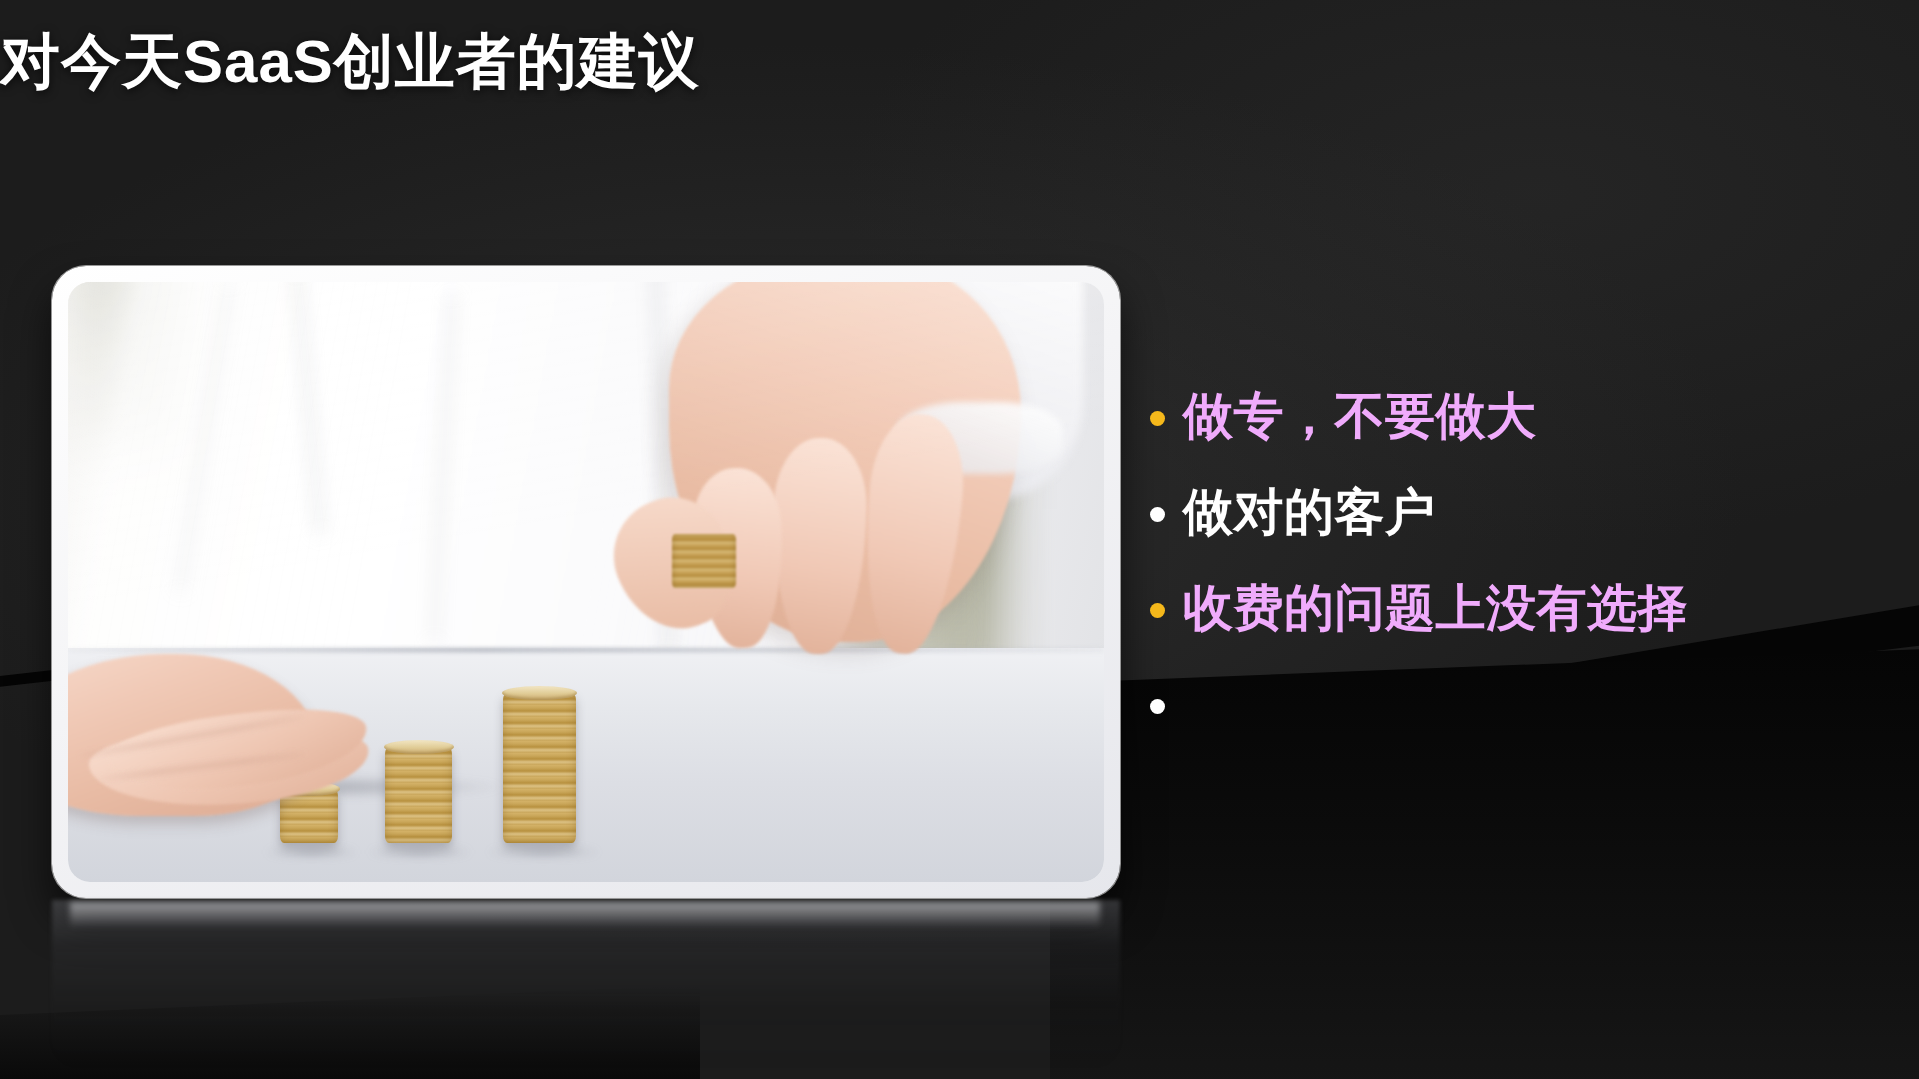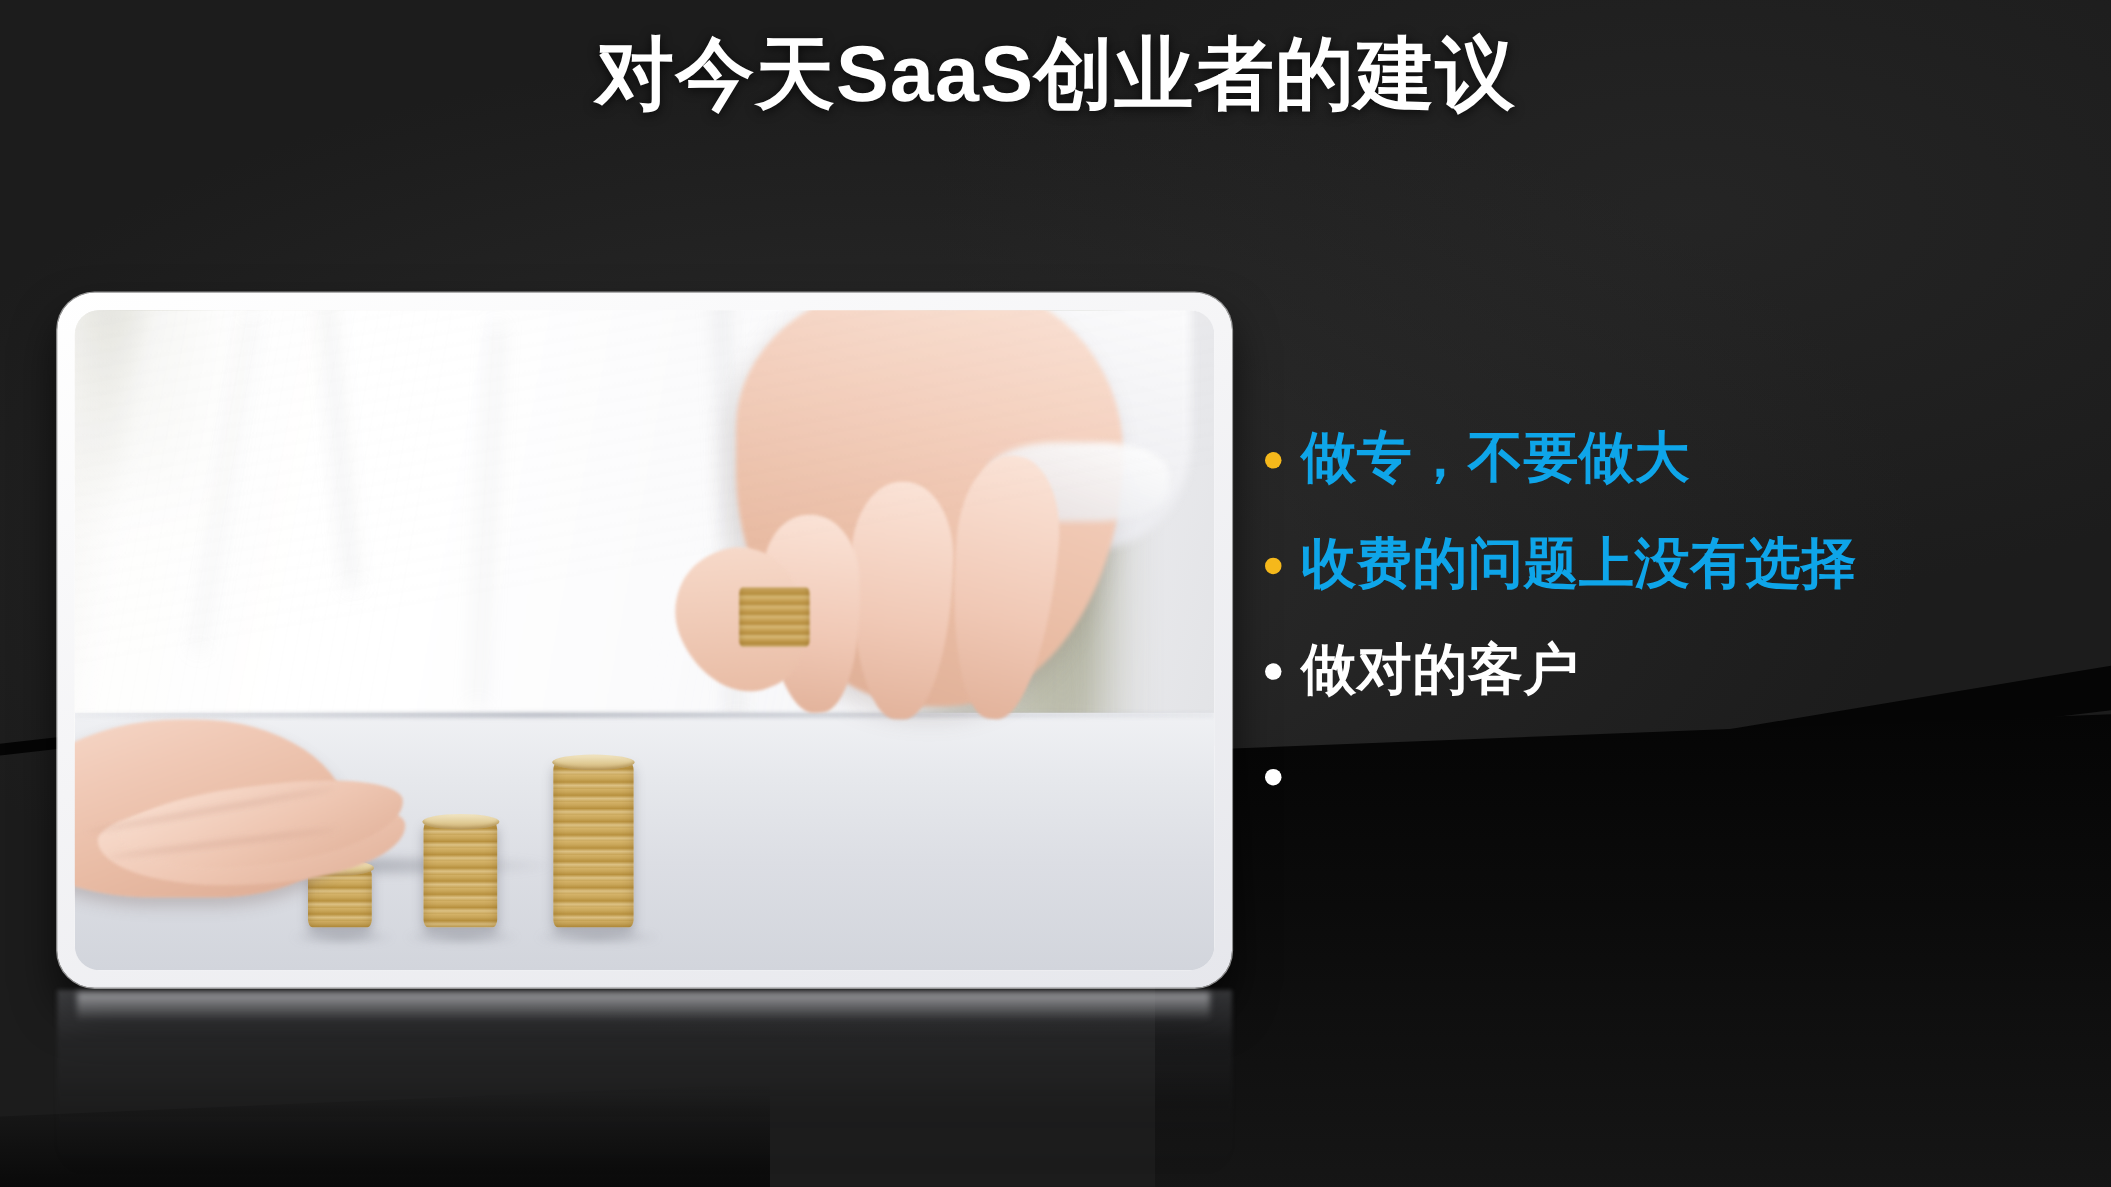--- a/index.html
+++ b/index.html
@@ -62,23 +62,22 @@
     background: linear-gradient(180deg, rgba(5,5,5,0.0), rgba(5,5,5,0.85));
     clip-path: polygon(0% 30%, 100% 0%, 100% 100%, 0% 100%);
   }
 
   
   .title {
     position: absolute;
     left: 0;
     right: 0;
     top: 28px;
-    text-align: center;
     color: #ffffff;
-    font-size: 72px;
+    font-size: 60px;
     font-weight: 700;
     letter-spacing: 1px;
     line-height: 1.12;
     white-space: nowrap;
     text-shadow: 0 2px 10px rgba(0,0,0,0.7);
   }
 
   
   .photo-wrap {
     position: absolute;
@@ -381,21 +380,21 @@
     border-radius: 50%;
     margin-right: 18px;
     margin-top: 4px;
   }
   .bullet-text {
     font-size: 50px;
     font-weight: 700;
     letter-spacing: 0.5px;
     line-height: 1;
   }
-  .b-gold  { color: #0ea5e9; }
+  .b-gold  { color: #f0abfc; }
   .b-white { color: #ffffff; }
   .d-gold  { background: #f5b81b; }
   .d-white { background: #ffffff; }
 </style>
 </head>
 <body>
 
 <div id="slide">
 
   <div class="bg-vignette"></div>
@@ -463,28 +462,28 @@
   <div class="reflection-sheen"></div>
 
   <div class="bullets">
 
     <div class="bullet-row">
       <span class="bullet-dot d-gold"></span>
       <span class="bullet-text b-gold">做专，不要做大</span>
     </div>
 
     <div class="bullet-row">
+      <span class="bullet-dot d-white"></span>
+      <span class="bullet-text b-white">做对的客户</span>
+    </div>
+
+    <div class="bullet-row">
       <span class="bullet-dot d-gold"></span>
       <span class="bullet-text b-gold">收费的问题上没有选择</span>
     </div>
 
     <div class="bullet-row">
       <span class="bullet-dot d-white"></span>
-      <span class="bullet-text b-white">做对的客户</span>
     </div>
 
-    <div class="bullet-row">
-      <span class="bullet-dot d-white"></span>
-    </div>
-
   </div>
 
 </div>
 
 </body></html>

